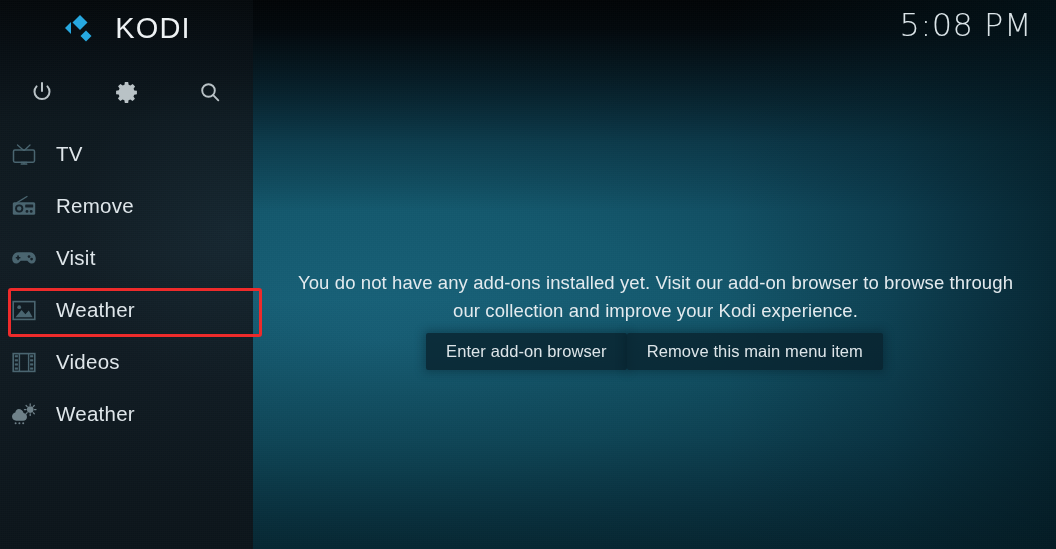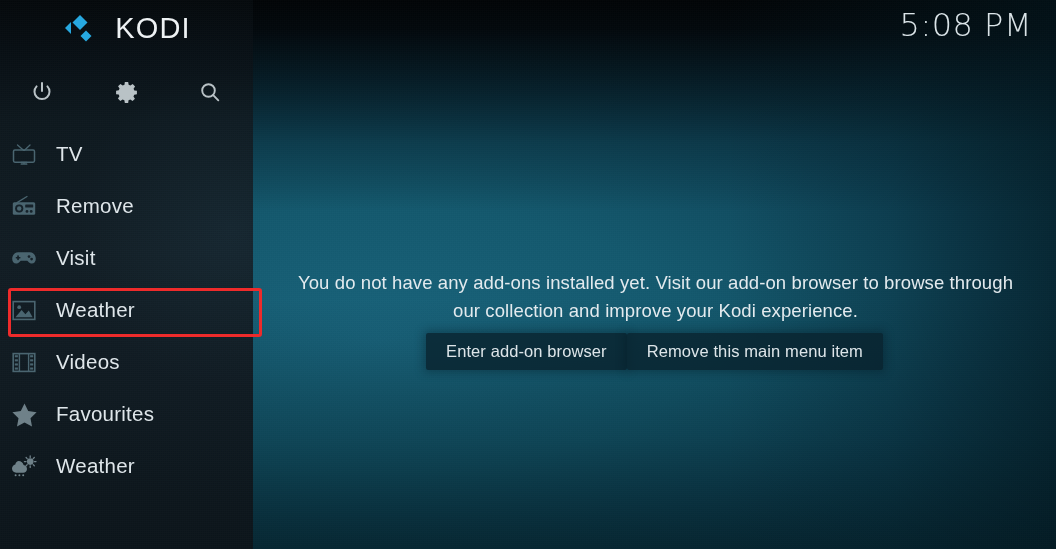--- a/index.html
+++ b/index.html
@@ -306,28 +306,20 @@
               <rect x="19.1" y="4.2" width="3.1" height="2.1"></rect>
               <rect x="19.1" y="8.3" width="3.1" height="2.1"></rect>
               <rect x="19.1" y="12.4" width="3.1" height="2.1"></rect>
               <rect x="19.1" y="16.5" width="3.1" height="2.1"></rect>
             </g>
           </svg>
         </div>
         <div class="mi-label">Videos</div>
       </div>
 
-      <div class="menu-item">
-        <div class="mi-icon">
-          <svg width="27" height="25" viewBox="0 0 27 25">
-            <polygon fill="#6f8189" points="13.5,1.5 17.2,9.1 25.6,10.3 19.5,16.2 21,24.5 13.5,20.6 6,24.5 7.5,16.2 1.4,10.3 9.8,9.1"></polygon>
-          </svg>
-        </div>
-        <div class="mi-label">Favourites</div>
-      </div>
 
       <div class="menu-item">
         <div class="mi-icon">
           <svg width="27" height="24" viewBox="0 0 27 24">
             <circle cx="19.2" cy="7.6" r="3.3" fill="#6f8189"></circle>
             <g stroke="#6f8189" stroke-width="1.3" stroke-linecap="round">
               <path d="M19.2 1.8 v1.6 M19.2 11.8 v1.6 M13.4 7.6 h1.6 M23.4 7.6 h1.6 M15.1 3.5 l1.1 1.1 M22.2 10.6 l1.1 1.1 M23.3 3.5 l-1.1 1.1 M16.2 10.6 l-1.1 1.1"></path>
             </g>
             <path fill="#6f8189" d="M7.6 6.9c2.5 0 4.6 1.8 5 4.2 1.9.2 3.4 1.8 3.4 3.8 0 2.1-1.7 3.8-3.8 3.8H5.2C2.9 18.7 1 16.8 1 14.5c0-2 1.4-3.7 3.3-4.1.3-2 2-3.5 3.3-3.5z"></path>
             <g fill="#6f8189">

